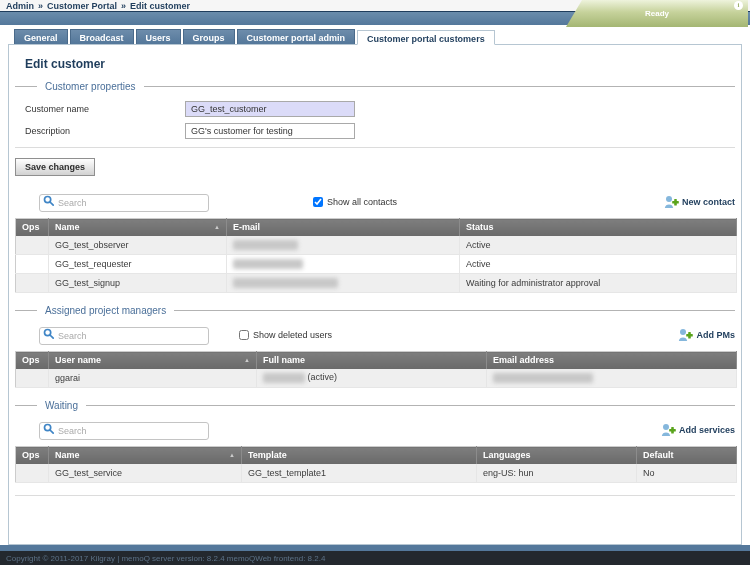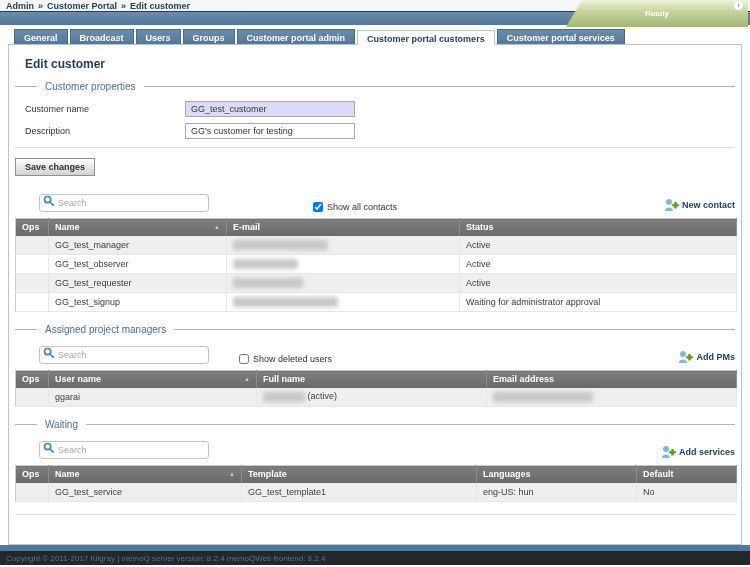--- a/index.html
+++ b/index.html
@@ -72,21 +72,21 @@
   hr.rule { border: none; border-top: 1px solid #dcdcdc; margin: 8px 0; }
 
   .btn {
     display: inline-block; font-size: 9px; font-weight: bold; color: #2e2e2e;
     background: linear-gradient(#fefefe, #d2d2d2); border: 1px solid #8f8f8f;
     padding: 3px 9px; cursor: pointer; font-family: "Liberation Sans", sans-serif;
   }
   .btn-save { margin: 2px 0 16px 0; }
 
   
-  .search-row { display: flex; align-items: flex-end; margin-bottom: 6px; height: 20px; padding-left: 24px; }
+  .search-row { display: flex; align-items: center; margin-bottom: 6px; height: 20px; padding-left: 24px; }
   .searchbox { position: relative; width: 170px; }
   .searchbox input {
     width: 170px; height: 18px; border: 1px solid #c4c4c4; border-radius: 3px;
     padding: 0 4px 0 18px; font-size: 9px; color: #555;
     font-family: "Liberation Sans", sans-serif;
   }
   .searchbox input::placeholder { color: #aaa; }
   .search-icon { position: absolute; left: 4px; top: 3px; }
   .cb-wrap { display: flex; align-items: center; gap: 4px; font-size: 9px; color: #333; }
   .cb-contacts { margin-left: 104px; }
@@ -150,21 +150,20 @@
 
   <div class="blue-bar"></div>
 
   <div class="tabs">
     <span class="tab">General</span>
     <span class="tab">Broadcast</span>
     <span class="tab">Users</span>
     <span class="tab">Groups</span>
     <span class="tab">Customer portal admin</span>
     <span class="tab active">Customer portal customers</span>
-    <span class="tab">Customer portal services</span>
   </div>
 
   <div class="panel">
 
     <h1 class="page-title">Edit customer</h1>
 
     
     <div class="legend">Customer properties</div>
 
     <div class="field-row">
@@ -219,26 +218,20 @@
               <div class="th-inner">
             <span>Name</span>
             <span class="sort-glyph">▲</span>
           </div>
             </th>
           <th>E-mail</th>
           <th>Status</th>
         </tr>
       </thead>
       <tbody>
-        <tr>
-          <td></td>
-          <td>GG_test_manager</td>
-          <td><span class="redacted" style="width:95px"></span></td>
-          <td>Active</td>
-        </tr>
         <tr>
           <td></td>
           <td>GG_test_observer</td>
           <td><span class="redacted" style="width:65px"></span></td>
           <td>Active</td>
         </tr>
         <tr>
           <td></td>
           <td>GG_test_requester</td>
           <td><span class="redacted" style="width:70px"></span></td>

